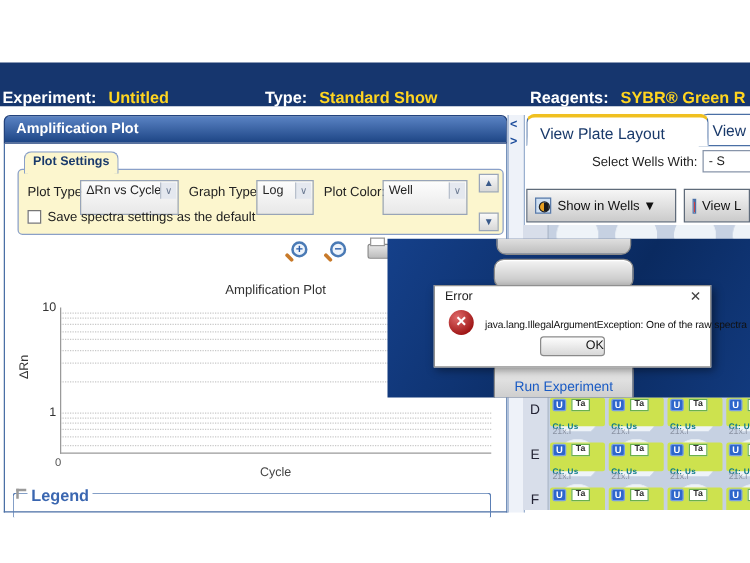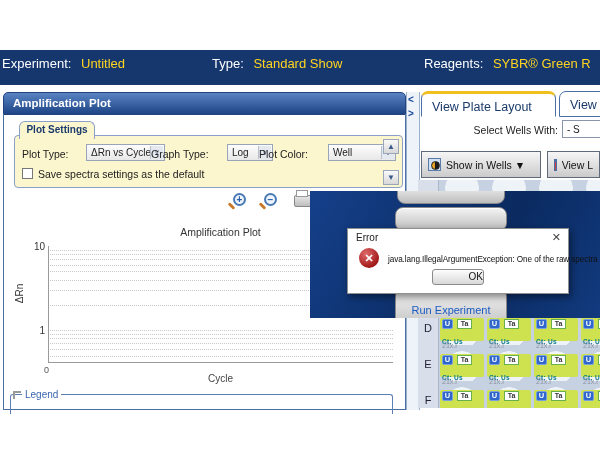--- a/index.html
+++ b/index.html
@@ -2,40 +2,40 @@
 <html><head>
 <meta charset="utf-8">
 <style>
   html,body{margin:0;padding:0;background:#fff;}
   #stage{position:relative;width:600px;height:450px;background:#fff;overflow:hidden;
          font-family:"Liberation Sans",sans-serif;-webkit-font-smoothing:antialiased;}
   .abs{position:absolute;}
 
   
   .topbar{left:0;top:50px;width:600px;height:35px;background:#16366E;}
-  .tb-item{position:absolute;top:6px;font-size:13px;font-weight:normal;white-space:nowrap;}
+  .tb-item{position:absolute;top:20px;font-size:13px;font-weight:bold;white-space:nowrap;}
   .tb-label{color:#fff;}
   .tb-value{color:#FFD520;margin-left:6px;}
 
   
   .amp-header{left:3px;top:92px;width:403px;height:23px;box-sizing:border-box;
     background:linear-gradient(#5a83c4,#1d4585);border:1px solid #23437d;
     border-radius:5px 5px 0 0;color:#fff;font-weight:bold;font-size:11.5px;
     padding:4px 0 0 9px;}
   .amp-body{left:3px;top:115px;width:403px;height:295px;box-sizing:border-box;
     background:#fff;border:1px solid #4a6fa5;border-top:none;}
   .settings-tab{left:19px;top:121px;width:74px;height:15px;background:#FCF6CE;
     border:1px solid #8aa0c8;border-bottom:none;border-radius:6px 6px 0 0;
     color:#1a3a6b;font-weight:bold;font-size:10px;text-align:center;padding-top:2px;z-index:2;}
   .settings-group{left:14px;top:135px;width:389px;height:53px;box-sizing:border-box;
     background:#FCF6CE;border:1px solid #8aa0c8;border-radius:4px;}
   .fld-label{position:absolute;top:148px;font-size:10.5px;color:#222;}
-  .sel{position:absolute;top:144px;height:17px;box-sizing:border-box;
+  .sel{position:absolute;top:144px;height:28px;box-sizing:border-box;
     background:linear-gradient(#fdfdfd,#e8e8e8);border:1px solid #98a4b8;
-    font-size:10px;color:#222;padding:2px 14px 0 4px;white-space:nowrap;overflow:hidden;margin-left:22px;}
+    font-size:10px;color:#222;padding:2px 14px 0 4px;white-space:nowrap;overflow:hidden;}
   .sel .chev{position:absolute;right:1px;top:1px;width:12px;height:13px;
     background:#e4e8ef;border-left:1px solid #b8c0cc;color:#6b7a92;font-size:8px;
     text-align:center;line-height:13px;}
   .sb-btn{position:absolute;left:383px;width:16px;height:15px;box-sizing:border-box;
     background:linear-gradient(#fafafa,#d8d8d8);border:1px solid #9aa6ba;
     color:#3a5a8a;font-size:8px;text-align:center;line-height:13px;}
   .checkbox{left:22px;top:168px;width:11px;height:11px;box-sizing:border-box;
     background:#fff;border:1px solid #777;}
   .cb-label{left:38px;top:168px;font-size:10.5px;color:#222;}
 
@@ -56,21 +56,21 @@
     border-top:1px dotted #c9c9c9;}
   .ytick{position:absolute;font-size:10px;color:#333;width:18px;text-align:right;left:27px;}
   .ylab{left:10px;top:288px;font-size:10px;color:#333;transform:rotate(-90deg);}
   .xtick{left:44px;top:365px;font-size:9px;color:#555;}
   .xlab{left:48px;top:373px;width:345px;text-align:center;font-size:10px;color:#444;}
 
   
   .legend-box{left:10px;top:394px;width:383px;height:20px;box-sizing:border-box;
     border:1px solid #5b7fb5;border-bottom:none;border-radius:3px 3px 0 0;}
   .legend-label{left:22px;top:389px;background:#fff;padding:0 3px;
-    color:#3a66b0;font-size:10px;font-weight:normal;}
+    color:#3a66b0;font-size:13px;font-weight:bold;}
   .legend-toggle{left:13px;top:391px;width:6px;height:6px;border-left:2px solid #9a9a9a;
     border-top:2px solid #9a9a9a;}
 
   
   .gutter{left:406px;top:92px;width:12px;height:318px;background:#eef2f9;
     border-left:1px solid #9ab0cf;border-right:1px solid #9ab0cf;}
   .gutter-arrow{position:absolute;left:1px;color:#1a4b9b;font-size:10px;font-weight:bold;}
 
   
   .tab{position:absolute;top:91px;height:26px;box-sizing:border-box;background:#fff;
@@ -222,21 +222,21 @@
 
   <div class="abs legend-box"></div>
   <div class="abs legend-toggle"></div>
   <span class="abs legend-label">Legend</span>
 
   <div class="abs gutter">
     <span class="gutter-arrow" style="top:2px">&lt;</span>
     <span class="gutter-arrow" style="top:16px">&gt;</span>
   </div>
 
-  <div class="tab active" style="left:421px;width:135px">View Plate Layout</div>
+  <div class="tab active" style="left:421px;width:146px">View Plate Layout</div>
   <div class="tab" style="left:559px;width:55px">View</div>
 
   <span class="abs sw-label">Select Wells With:</span>
   <div class="abs sw-select">- S</div>
 
   <div class="tool-btn" style="left:547px;width:53px">
     <span class="grid-ic"></span>
     <span>View L</span>
   </div>
   <div class="tool-btn" style="left:421px;width:120px">

